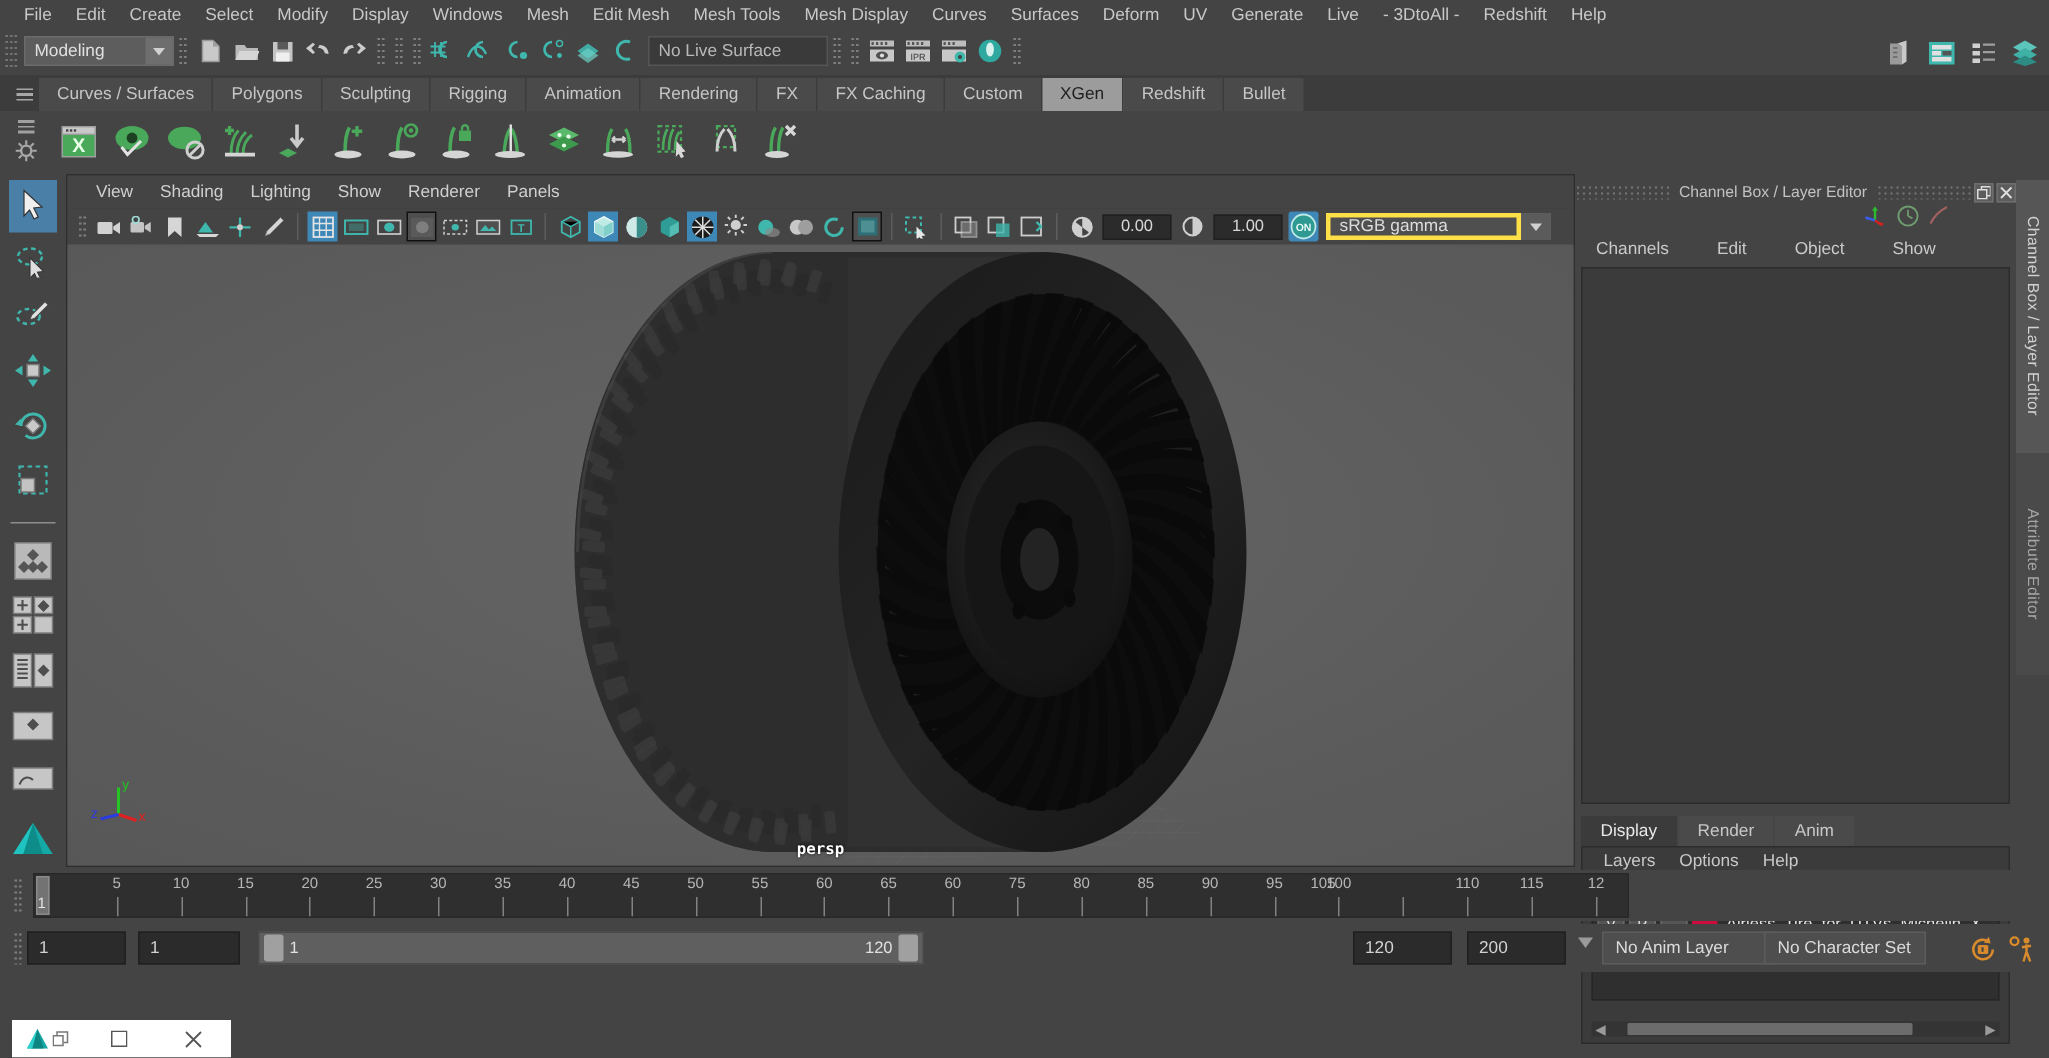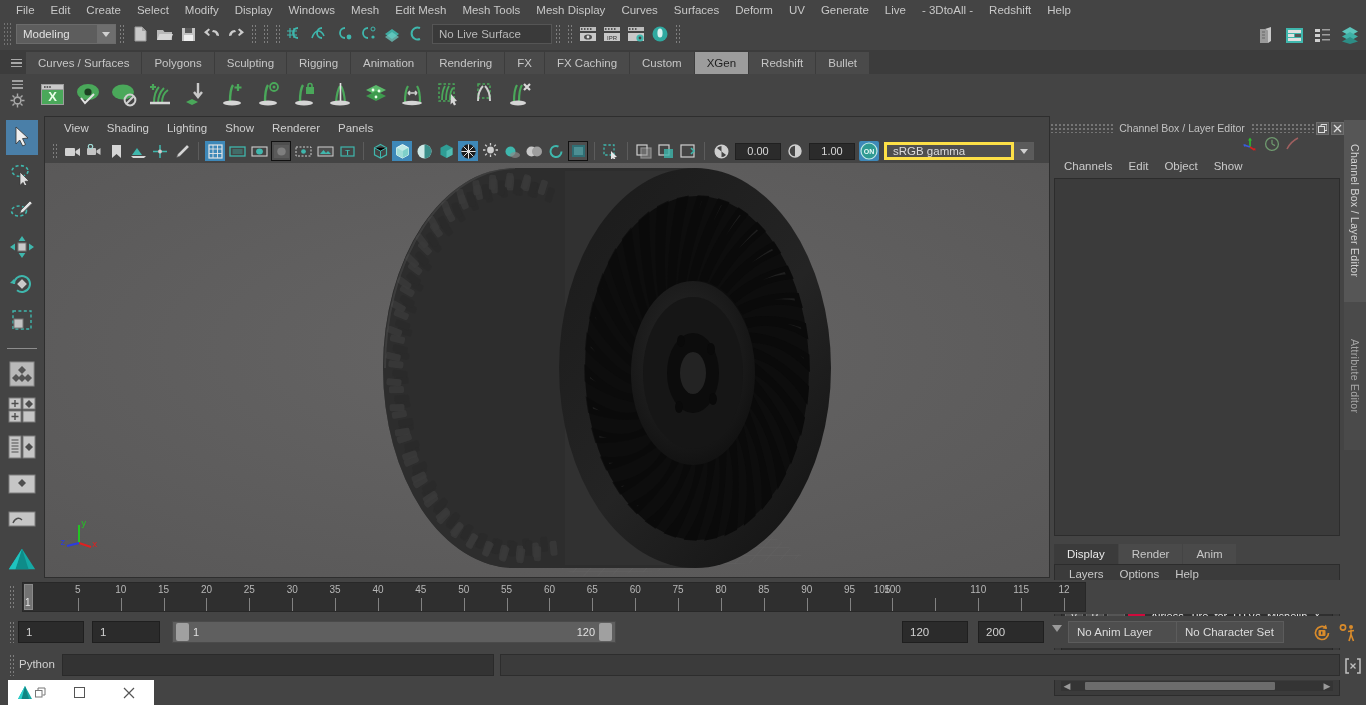--- a/index.html
+++ b/index.html
@@ -166,21 +166,21 @@
     flex: 1; height: 10px;
     background-image: radial-gradient(circle, #767676 0.7px, transparent 1px);
     background-size: 4px 4px;
   }
   .cbtitle .t { color: #c2c2c2; font-size: 10.5px; padding: 0 6px; white-space: nowrap; }
   .winbtn {
     width: 13px; height: 13px; background: #5c5c5c; border: 1px solid #6e6e6e;
     margin-left: 2px; display: flex; align-items: center; justify-content: center;
     color: #ddd; font-size: 9px;
   }
-  .cbmenu { height: 20px; display: flex; align-items: center; padding-left: 6px; }
+  .cbmenu { height: 20px; display: flex; align-items: center; padding-left: 6px; gap: 16px; }
   .cbmenu .mi { color: #cacaca; font-size: 11.5px; padding: 1px 8px; }
   .cbtools { height: 20px; display: flex; align-items: center; justify-content: flex-end; padding-right: 44px; gap: 4px; }
   .cbbody {
     position: absolute; left: 4px; top: 58px; width: 286px; height: 358px;
     background: #3b3b3b; border: 1px solid #2c2c2c;
   }
   .letabs { position: absolute; left: 4px; top: 424px; display: flex; align-items: flex-end; }
   .letab {
     height: 20px; padding: 0 13px; display: flex; align-items: center;
     font-size: 11.5px; color: #c8c8c8; background: #4a4a4a; margin-right: 1px;
@@ -1165,20 +1165,21 @@
         <svg width="40" height="40" viewBox="0 0 40 40">
           <line x1="20" y1="26" x2="20" y2="8" stroke="#23c423" stroke-width="2"></line>
           <text x="22" y="9" font-size="9" fill="#23c423" font-family="DejaVu Sans Mono, monospace">y</text>
           <line x1="20" y1="26" x2="32" y2="30" stroke="#e02020" stroke-width="2"></line>
           <text x="33" y="30" font-size="9" fill="#e02020" font-family="DejaVu Sans Mono, monospace">x</text>
           <line x1="20" y1="26" x2="8" y2="29" stroke="#2a3ce0" stroke-width="2"></line>
           <text x="1" y="28" font-size="9" fill="#2a3ce0" font-family="DejaVu Sans Mono, monospace">z</text>
         </svg>
       </div>
 
+      <div class="persplabel">persp</div>
     </div>
   </div>
 
   <div class="cbpanel">
     <div class="cbtitle">
       <div class="dotrail"></div>
       <div class="t">Channel Box / Layer Editor</div>
       <div class="dotrail"></div>
       <div class="winbtn">
         <svg width="9" height="9" viewBox="0 0 9 9">
@@ -1373,32 +1374,20 @@
     </div>
     <div style="position:absolute;left:1338px;top:7px;">
       <svg width="20" height="20" viewBox="0 0 20 20">
           <circle cx="5" cy="4.5" r="2.6" fill="none" stroke="#d98b2b" stroke-width="1.6"></circle>
           <circle cx="13" cy="4" r="2" fill="#d98b2b"></circle>
           <path d="M13 6.5v5M10 8.5l6-1M11 18l2-6.5 2.5 6.5" stroke="#d98b2b" stroke-width="1.6" fill="none"></path>
         </svg>
     </div>
   </div>
 
-  <div class="cmdbar">
-    <div class="sepd" style="position:absolute;left:6px;top:4px;height:22px;"></div>
-    <div class="cmdlbl" style="position:absolute;left:19px;top:8px;">Python</div>
-    <div class="cmdinput" style="position:absolute;left:62px;top:4px;width:432px;"></div>
-    <div class="cmdout" style="position:absolute;left:500px;top:4px;width:840px;"></div>
-    <div style="position:absolute;left:1344px;top:7px;">
-      <svg width="18" height="18" viewBox="0 0 18 18">
-          <path d="M5 2H2v14h3M13 2h3v14h-3" stroke="#c0c0c0" stroke-width="1.5" fill="none"></path>
-          <path d="M6.5 11.5l5-5M6.5 6.5l5 5" stroke="#c0c0c0" stroke-width="1.3"></path>
-        </svg>
-    </div>
-  </div>
 
   <div class="overlaywin">
     <div class="owicon">
       <svg width="18" height="16" viewBox="0 0 18 16">
           <path d="M9 1L16 14H2z" fill="#17a7a3"></path>
           <path d="M9 1L13 14H5z" fill="#0d8582"></path>
           <path d="M5.5 14l-3.5 0L9 1z" fill="#2bd0cc"></path>
         </svg>
       <svg width="11" height="11" viewBox="0 0 11 11">
           <rect x="0.5" y="3.5" width="6.5" height="6.5" fill="none" stroke="#777"></rect>

